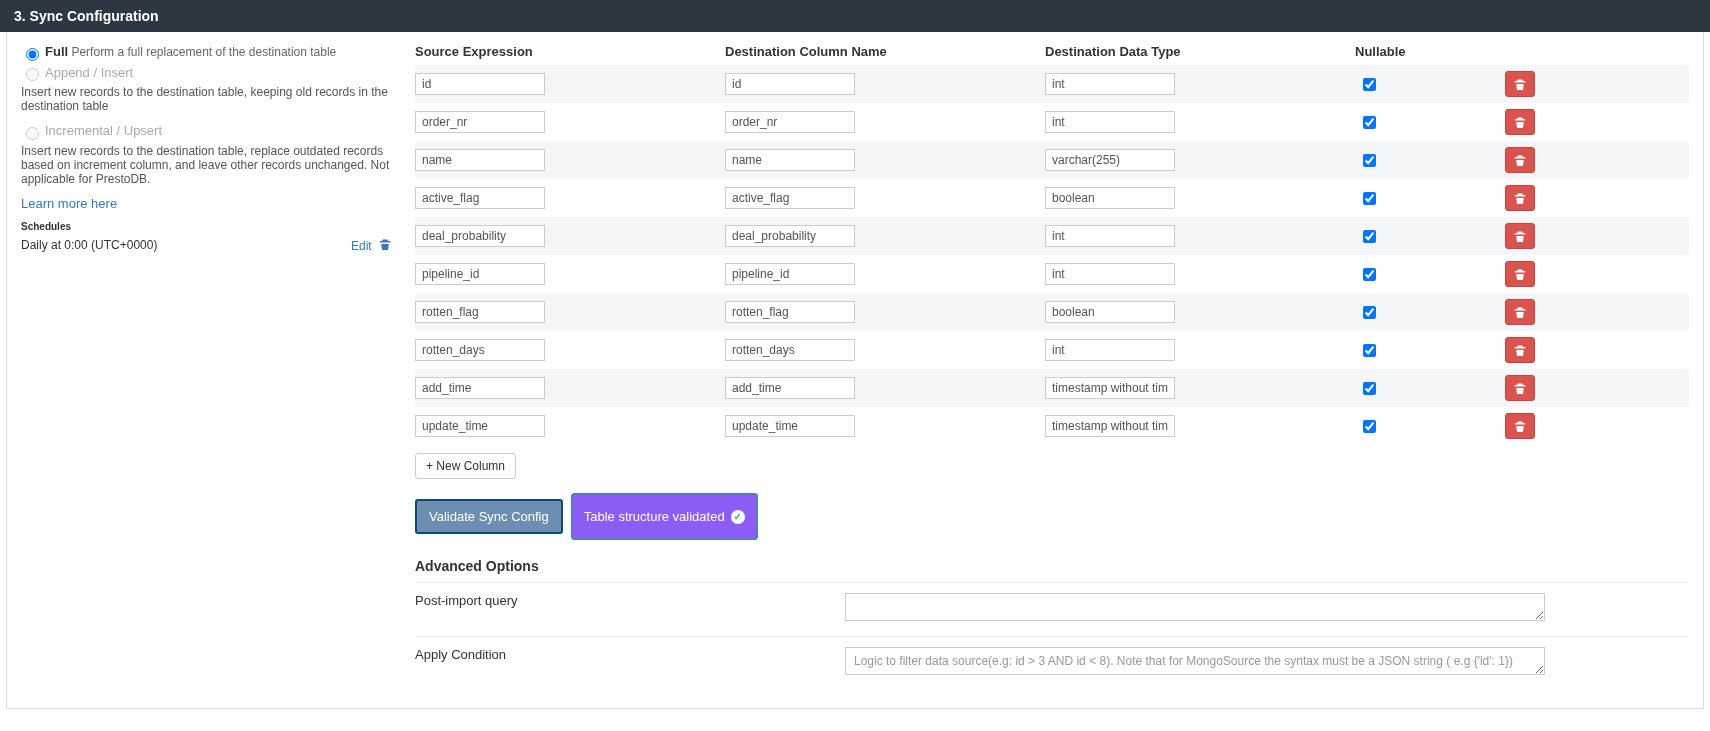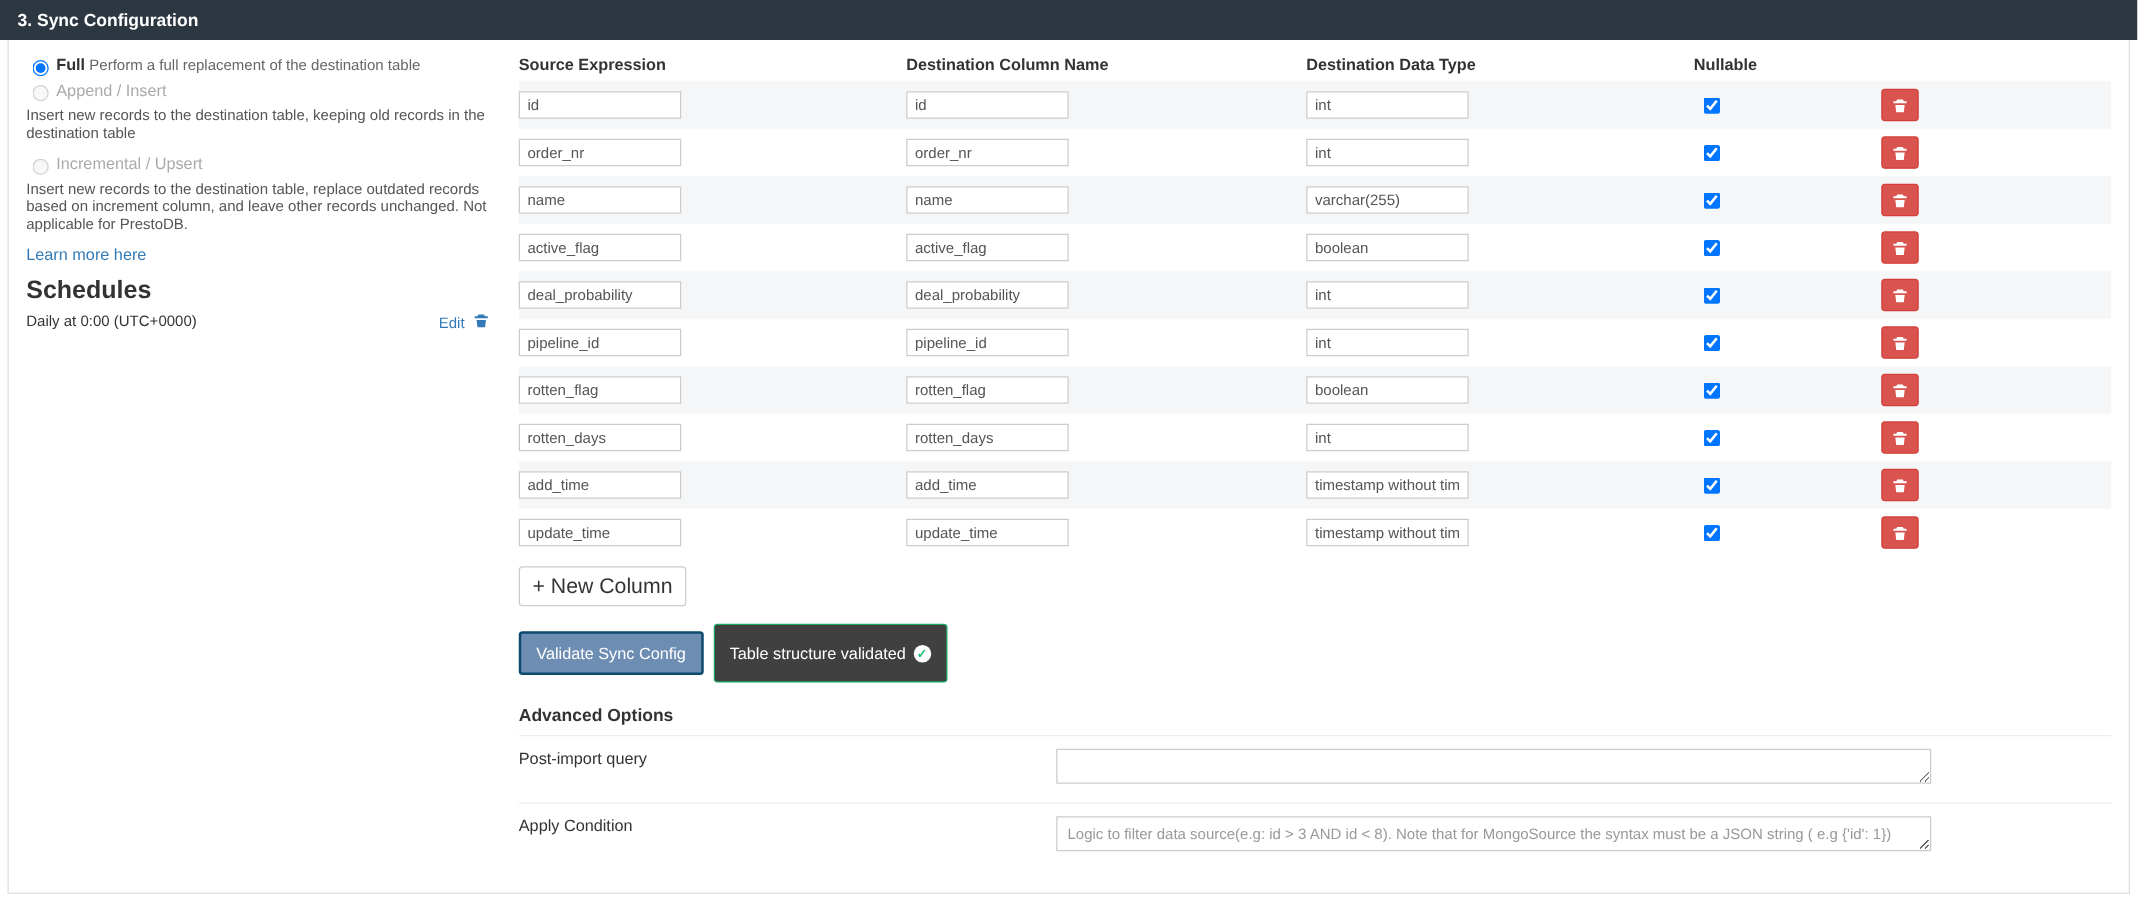--- a/index.html
+++ b/index.html
@@ -28,21 +28,21 @@
   .sidebar { width: 370px; flex: 0 0 370px; }
   .main { flex: 1; }
   .radio-row { margin-bottom: 4px; }
   .radio-row input[type=radio] { margin-right: 6px; vertical-align: middle; }
   .radio-label { font-weight: bold; }
   .radio-label.disabled { color: #aaa; font-weight: normal; }
   .radio-desc { color: #555; font-size: 12px; }
   .radio-desc.inline { display: inline; font-weight: normal; color:#666;}
   .radio-desc-block { color: #555; font-size: 12px; margin: 2px 0 10px 0; }
   a.link { color: #337ab7; text-decoration: none; }
-  .section-title { font-weight: bold; font-size: 20px; margin: 10px 0 6px 0; }
+  .section-title { font-weight: bold; font-size: 10px; margin: 10px 0 6px 0; }
   .schedule-row { display: flex; justify-content: space-between; align-items: center; font-size: 12px; color:#333; }
   .schedule-actions { color:#337ab7; }
   .schedule-actions .trash { color:#337ab7; margin-left:4px; cursor:pointer;}
   
   .col-headers { display: grid; grid-template-columns: 310px 320px 310px 100px 90px; font-weight: bold; margin-bottom: 6px; }
   .rows-wrap { }
   .row { display: grid; grid-template-columns: 310px 320px 310px 100px 90px; align-items: center; padding: 6px 0; }
   .row.striped { background: #f5f6f7; }
   .row input[type=text] {
     width: 130px;
@@ -61,36 +61,36 @@
     color: #fff;
     width: 30px; height: 26px;
     border-radius: 3px;
     display: inline-flex; align-items:center; justify-content:center;
     cursor: pointer;
   }
   .btn-default {
     background:#fff;
     border:1px solid #ccc;
     padding:5px 10px;
-    font-size:17px;
+    font-size:12px;
     border-radius:3px;
     cursor:pointer;
     color:#333;
   }
   .btn-primary-soft {
     background:#6d8db3;
     border:2px solid #0c4a6e;
     color:#fff;
     padding:8px 12px;
     font-size:13px;
     border-radius:3px;
     cursor:pointer;
   }
   .btn-success {
-    background:#404040;
+    background:#8b5cf6;
     border:1px solid #17a862;
     color:#fff;
     padding:15px 12px;
     font-size:13px;
     border-radius:3px;
     cursor:pointer;
     display:inline-flex; align-items:center; gap:6px;
   }
   .action-buttons { margin-top:14px; display:flex; gap:8px; align-items: center;}
   .advanced-title { font-weight:bold; margin:18px 0 8px 0; font-size:14px;}

